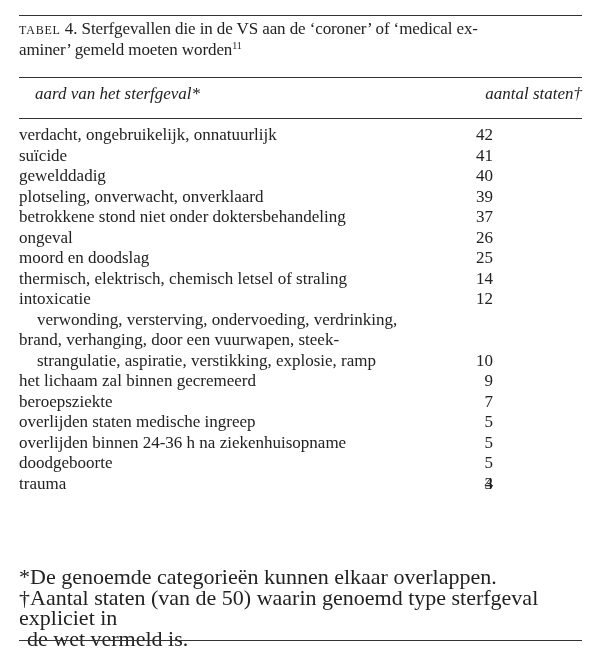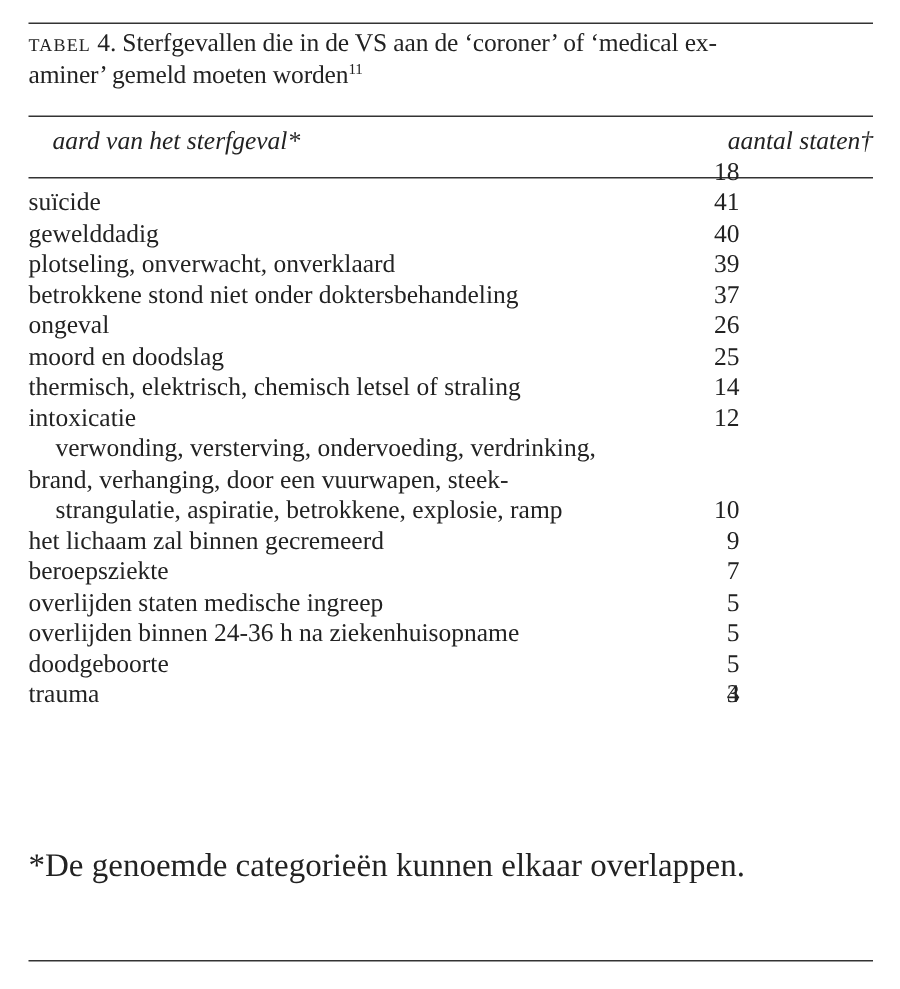--- a/index.html
+++ b/index.html
@@ -113,21 +113,24 @@
 
 <div class="head">
   <span class="col-a">aard van het sterfgeval*</span>
   <span class="col-b">aantal staten†</span>
 </div>
 
 <div id="rule-head-bottom" class="rule"></div>
 
 <div class="rows" id="rows">
     <div class="row">
-      <span class="num">18</span>
+      <span class="cat">
+        <span class="line">verdacht, ongebruikelijk, onnatuurlijk</span>
+      </span>
+      <span class="num">42</span>
     </div>
     <div class="row">
       <span class="cat">
         <span class="line">suïcide</span>
       </span>
       <span class="num">41</span>
     </div>
     <div class="row">
       <span class="cat">
         <span class="line">gewelddadig</span>
@@ -167,21 +170,21 @@
     <div class="row">
       <span class="cat">
         <span class="line">intoxicatie</span>
       </span>
       <span class="num">12</span>
     </div>
     <div class="row">
       <span class="cat">
         <span class="line indent">verwonding, versterving, ondervoeding, verdrinking,</span>
         <span class="line">brand, verhanging, door een vuurwapen, steek-</span>
-        <span class="line indent">strangulatie, aspiratie, betrokkene, explosie, ramp</span>
+        <span class="line indent">strangulatie, aspiratie, verstikking, explosie, ramp</span>
       </span>
       <span class="num">10</span>
     </div>
     <div class="row">
       <span class="cat">
         <span class="line">het lichaam zal binnen gecremeerd</span>
       </span>
       <span class="num">9</span>
     </div>
     <div class="row">
@@ -214,15 +217,16 @@
       </span>
       <span class="num">4</span>
     </div>
     <div class="row">
       <span class="num">3</span>
     </div>
   </div>
 
 <div class="notes" id="notes">
     <div class="note"><span class="first">*De genoemde categorieën kunnen elkaar overlappen.</span></div>
+    <div class="note"><span class="first">†Aantal staten (van de 50) waarin genoemd type sterfgeval expliciet in</span><span class="cont">de wet vermeld is.</span></div>
   </div>
 
 <div id="rule-bottom" class="rule"></div>
 
 </body></html>

